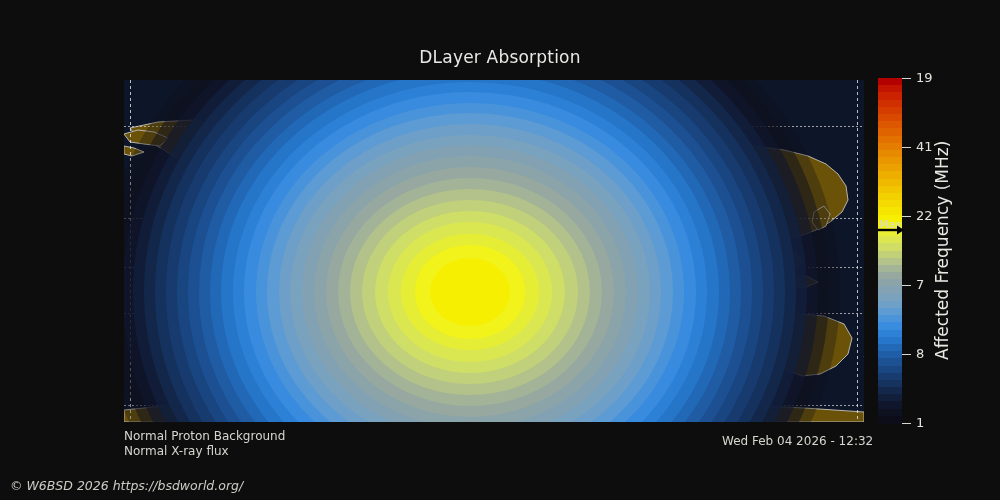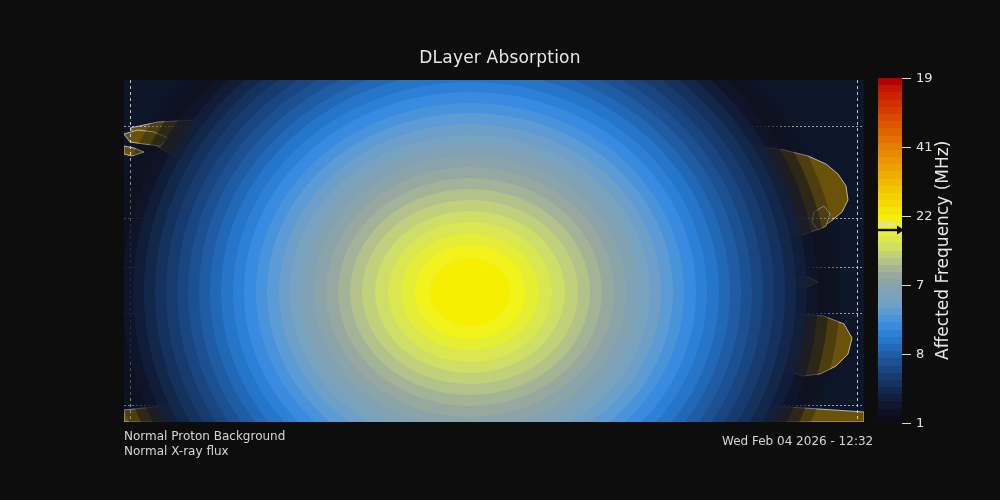--- a/index.html
+++ b/index.html
@@ -256,14 +256,15 @@
       <div class="ctick" style="top: 69px;"></div>
       <div class="clab" style="top: 69px;">41</div>
       <div class="ctick" style="top: 0px;"></div>
       <div class="clab" style="top: 0px;">19</div>
     </div>
   <div class="cb-axis-label">Affected Frequency (MHz)</div>
 
   <div class="foot foot-l1">Normal Proton Background</div>
   <div class="foot foot-l2">Normal X-ray flux</div>
   <div class="foot foot-date">Wed Feb 04 2026 - 12:32</div>
+  <div class="copyright">© W6BSD 2026 https://bsdworld.org/</div>
 
 </div>
 
 </body></html>

